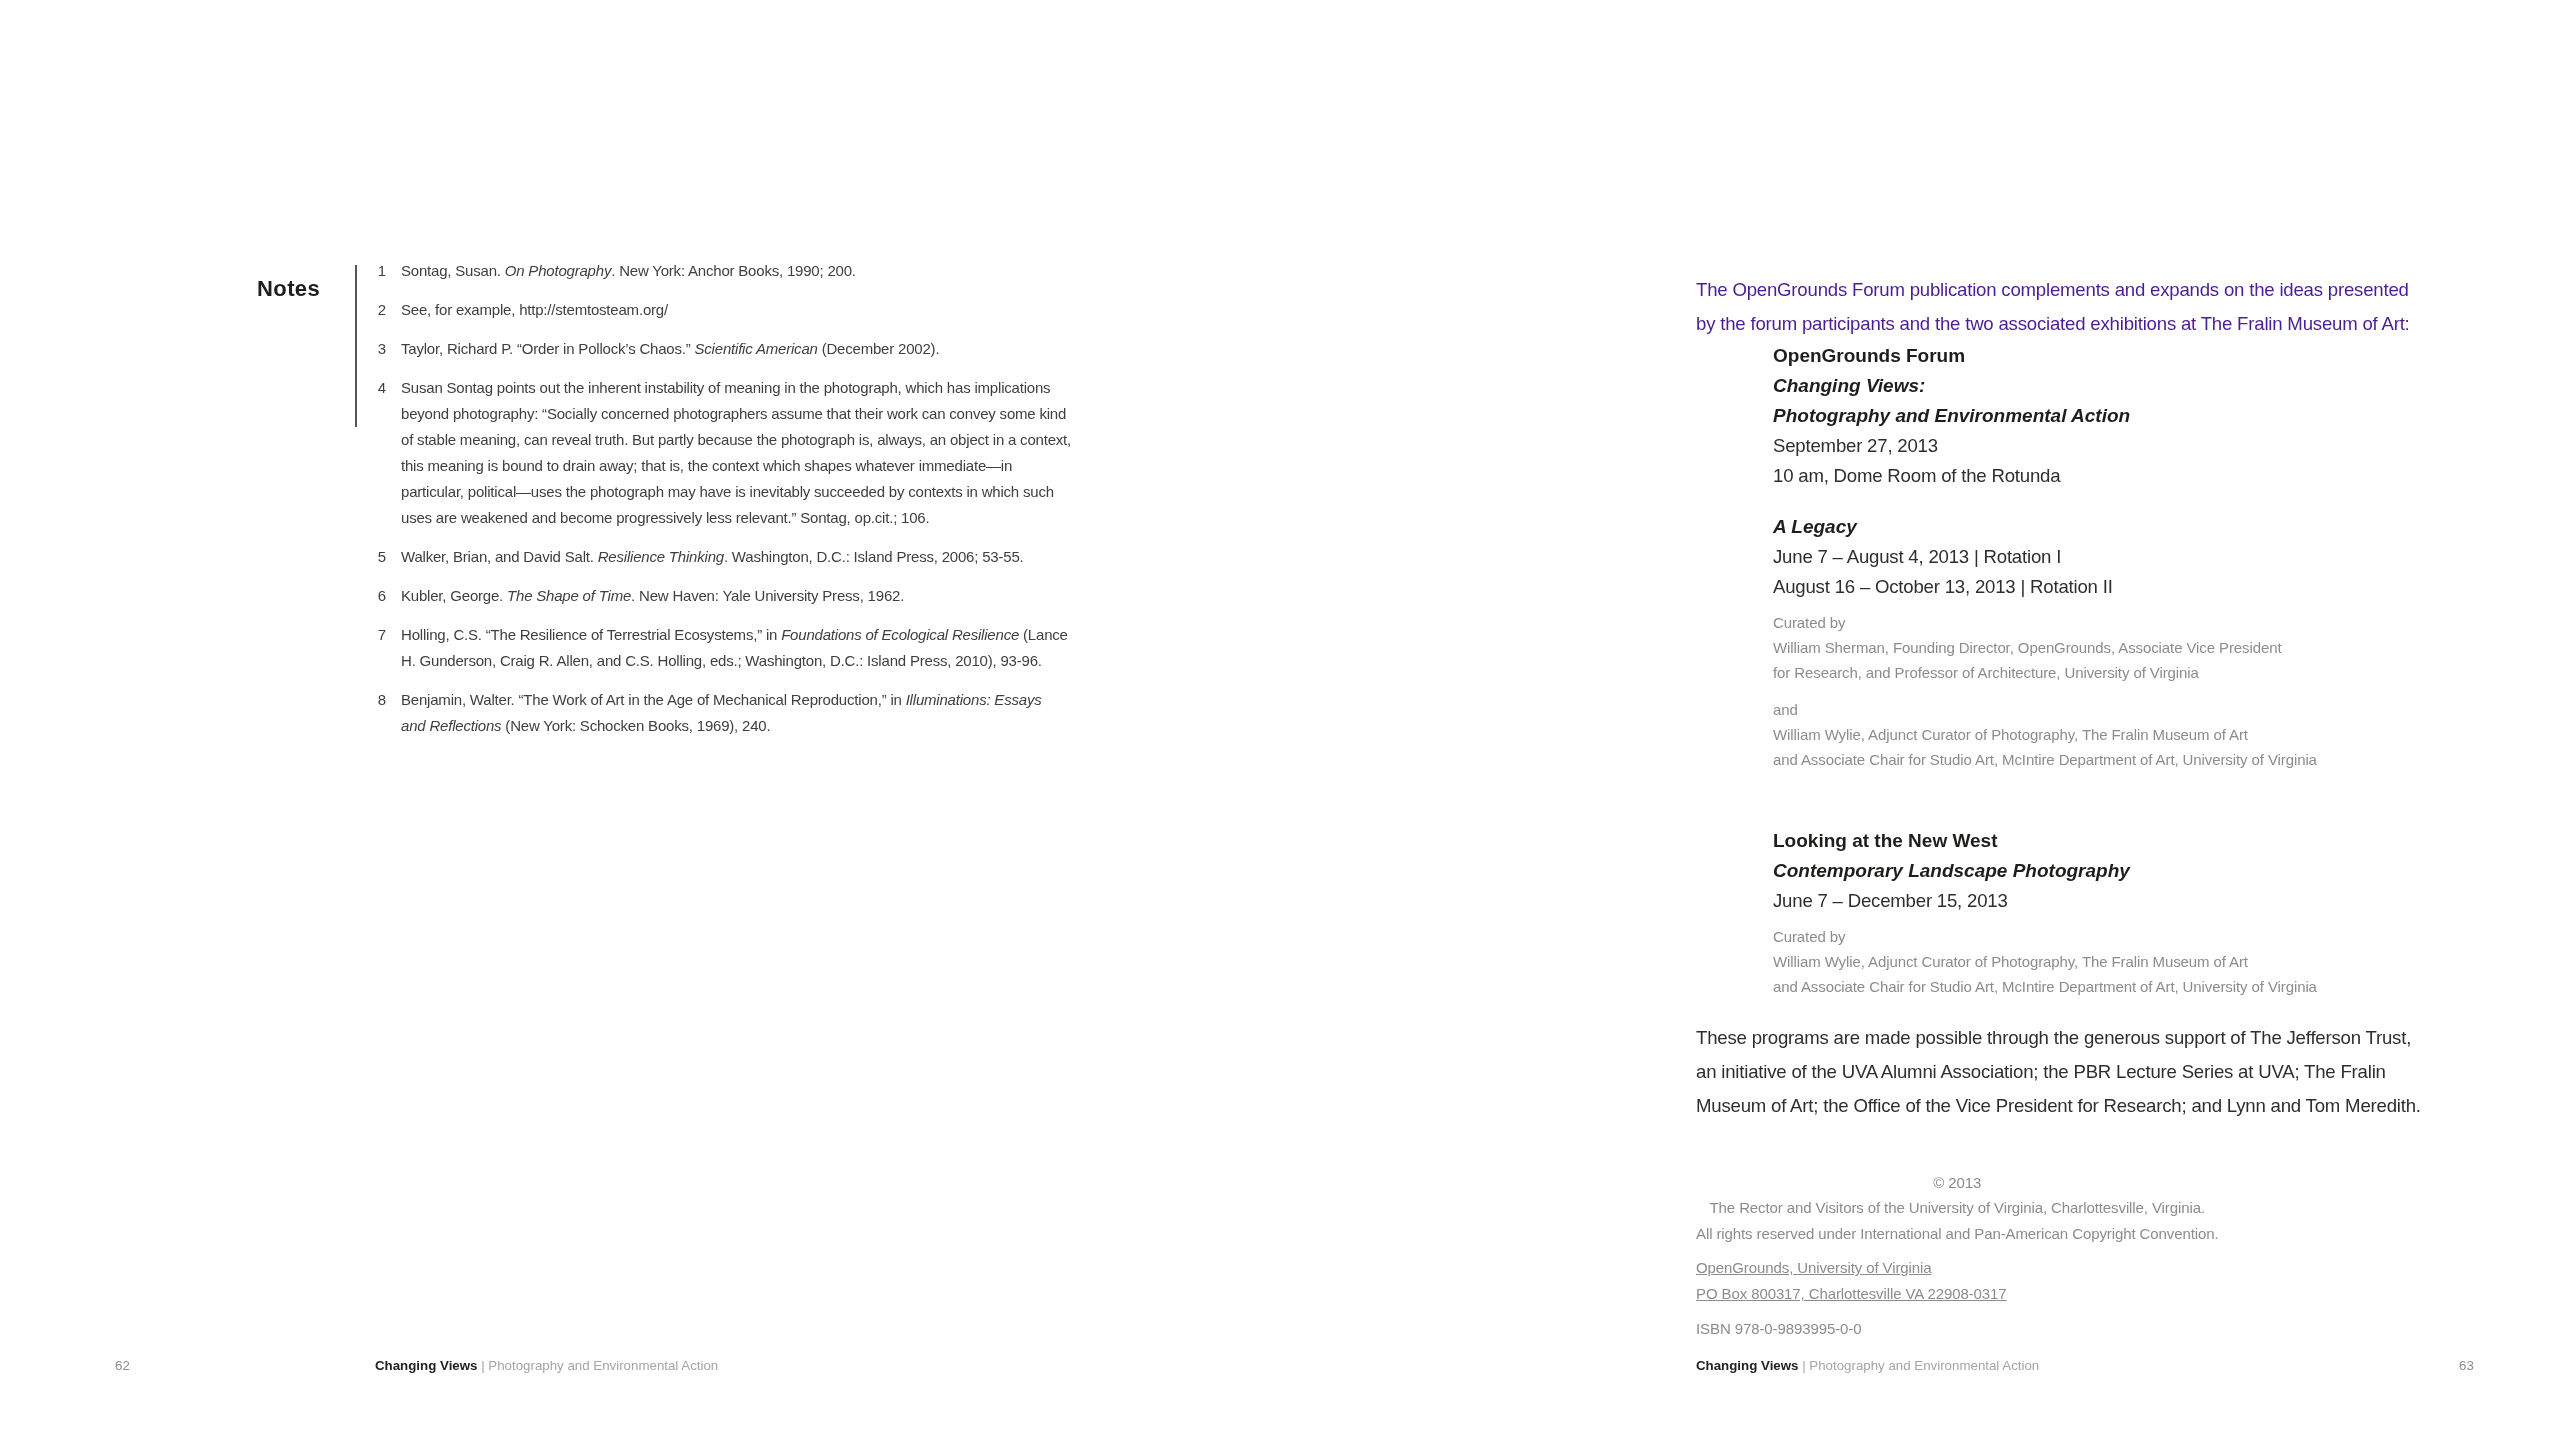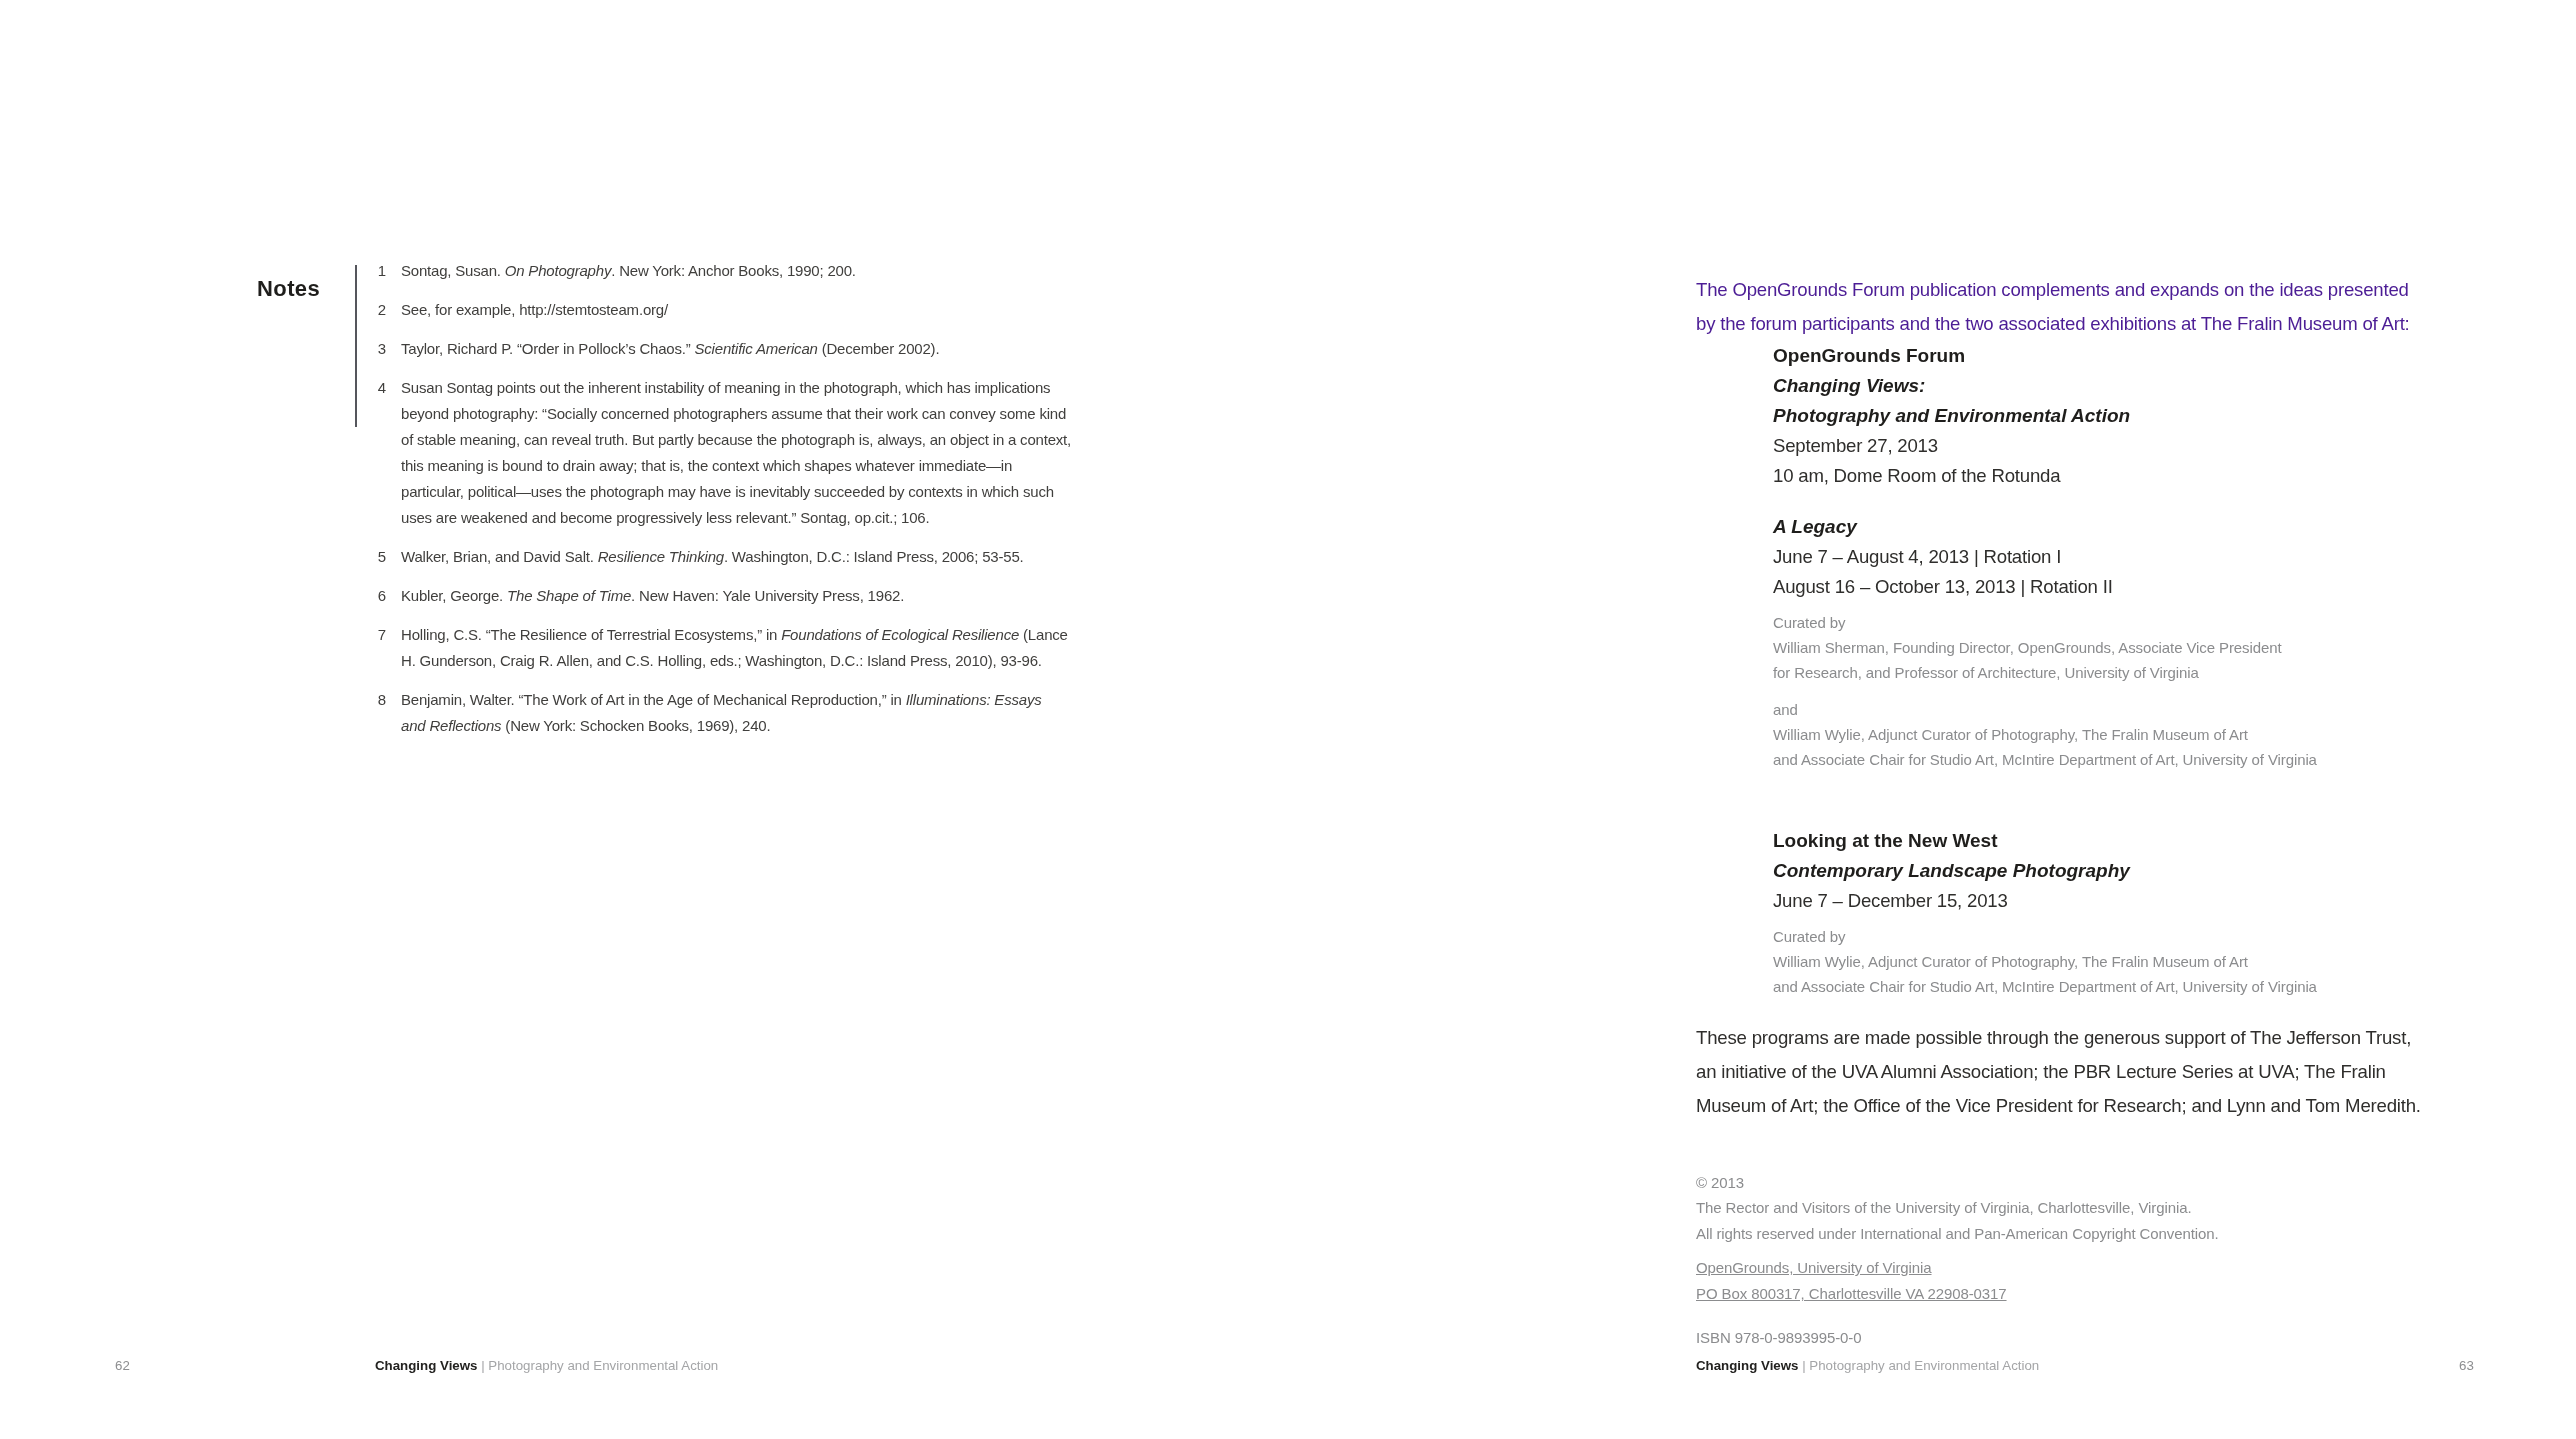--- a/index.html
+++ b/index.html
@@ -43,24 +43,24 @@
   .ev-subtitle{font-size:19px;line-height:30px;font-weight:bold;font-style:italic;color:#1f1e1c;white-space:nowrap;}
   .ev-detail{font-size:18.6px;line-height:30px;color:#2f2e2c;letter-spacing:-0.2px;white-space:nowrap;}
   .curators{margin-top:8.3px;}
   .curator-line{font-size:15px;line-height:25px;color:#8b8c8e;letter-spacing:-0.1px;white-space:nowrap;}
   .curator-gap{height:11.4px;}
 
   .support{position:absolute;left:1696px;top:1021px;color:#2f2e2c;}
   .support div{font-size:18.6px;line-height:34px;letter-spacing:-0.2px;white-space:nowrap;}
 
   .colophon{position:absolute;left:1696px;top:1170px;color:#8b8c8e;}
-  .colophon-main div{font-size:15px;line-height:25.4px;letter-spacing:-0.1px;white-space:nowrap;}
+  .colophon-main div{font-size:15px;line-height:25.4px;letter-spacing:-0.1px;white-space:nowrap;text-align:center;}
   .colophon-address{margin-top:9px;text-decoration:underline;}
   .colophon-address div{font-size:15px;line-height:26px;letter-spacing:-0.1px;white-space:nowrap;}
-  .colophon-isbn{margin-top:18px;font-size:15px;line-height:26px;letter-spacing:-0.1px;white-space:nowrap;}
+  .colophon-isbn{margin-top:9px;font-size:15px;line-height:26px;letter-spacing:-0.1px;white-space:nowrap;}
 
   
   .footer-item{position:absolute;top:1358px;font-size:13.3px;line-height:16.7px;white-space:nowrap;}
   .pagenum{color:#8d8e90;}
   .pagenum-left{left:115px;}
   .pagenum-right{left:2459px;}
   .running-left{left:375px;}
   .running-right{left:1696px;}
   .running-title{font-weight:bold;color:#232220;}
   .running-sep,.running-sub{color:#a4a5a7;}

